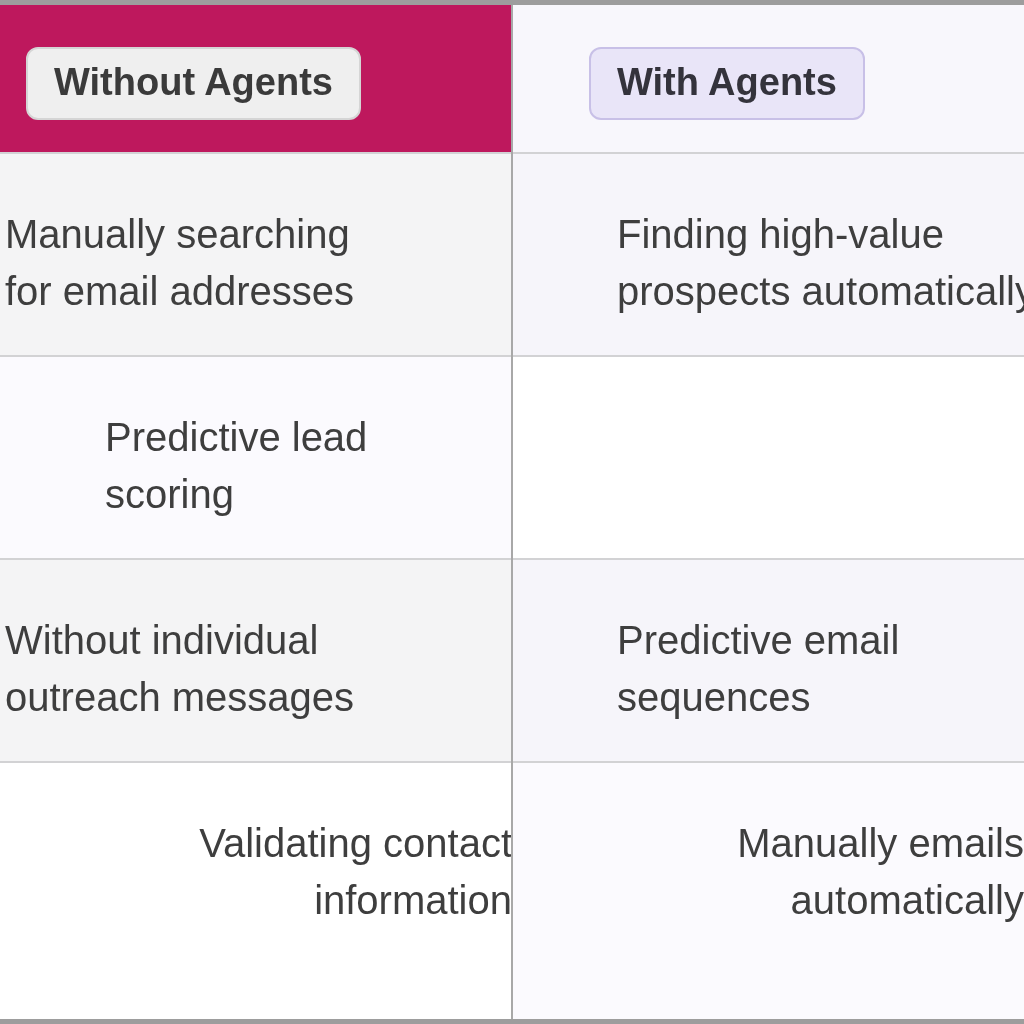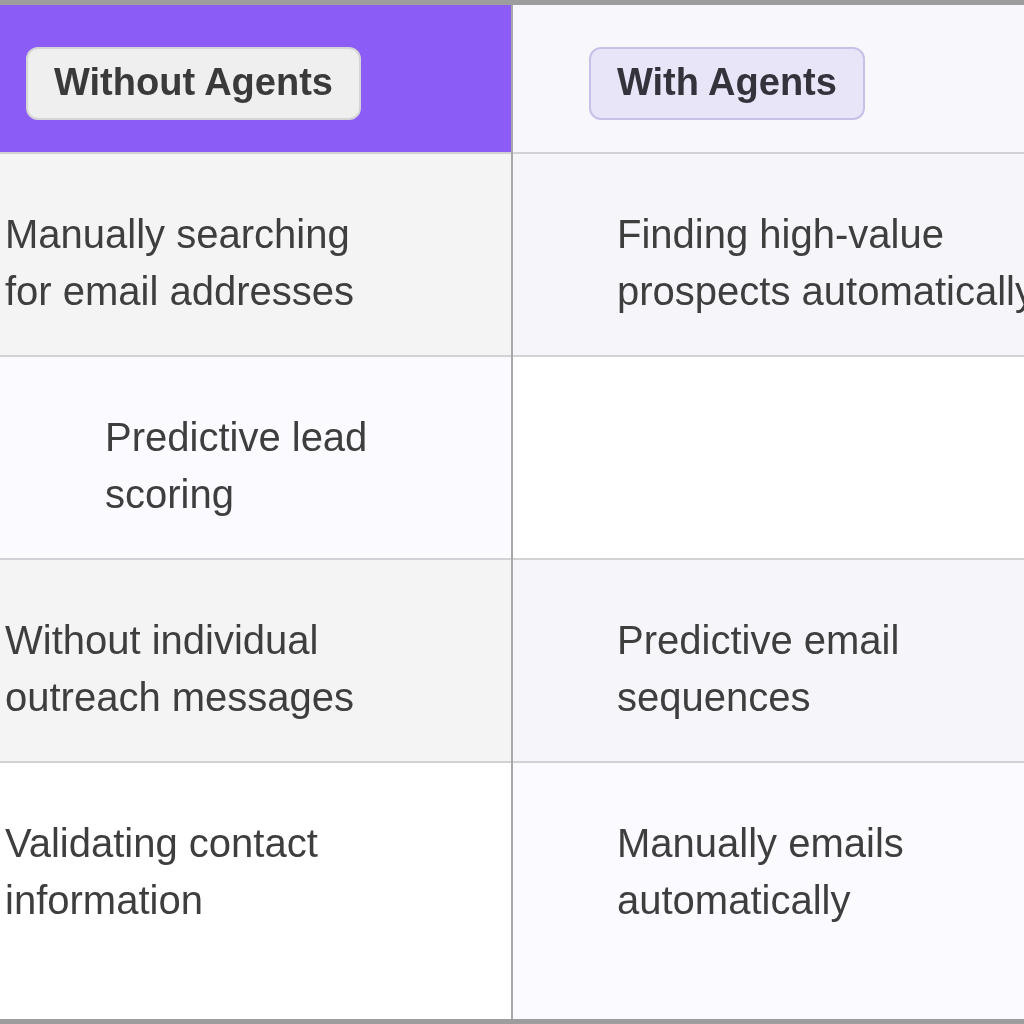--- a/index.html
+++ b/index.html
@@ -47,25 +47,25 @@
     width: 1024px;
   }
   .row.body-row { border-top: 2px solid #d2d2d4; }
   .cell {
     width: 512px;
     box-sizing: border-box;
     overflow: visible;
   }
   
   .row.header { height: 147px; }
-  .cell.h-left  { background: #8b5cf6; }
+  .cell.h-left  { background: #be185d; }
   .cell.h-right { background: #f8f7fc; }
   
   .row.r1, .row.r2, .row.r3 { height: 201px; }
-  .row.r4 { height: 256px; }
+  .row.r4 { height: 256px; text-align: right; }
   .cell.odd-left   { background: #f4f4f5; }
   .cell.odd-right  { background: #f6f5fa; }
   .cell.even-left  { background: #ffffff; }
   .cell.even-right { background: #fbfafe; }
   .cell-text {
     padding-top: 52px;
     font-size: 40px;
     line-height: 57px;
     color: #3e3e3e;
     white-space: pre;

